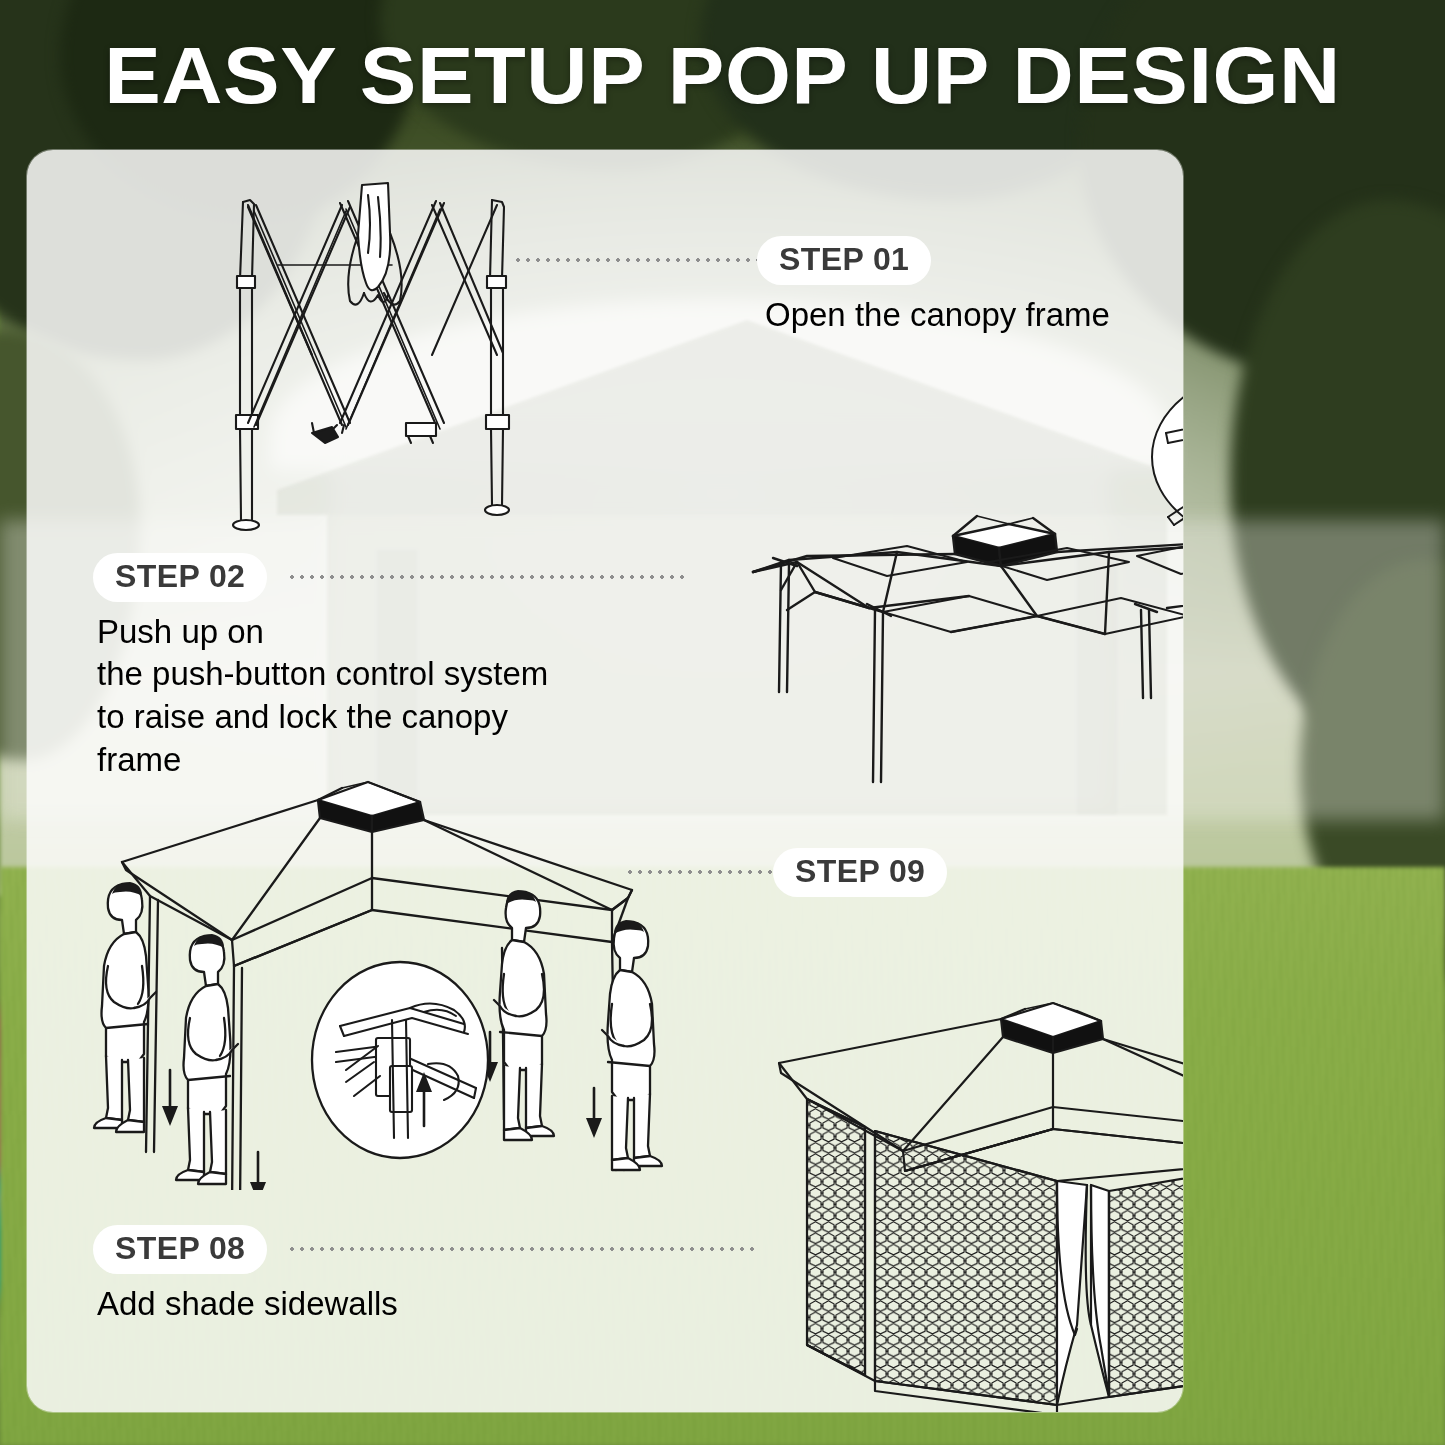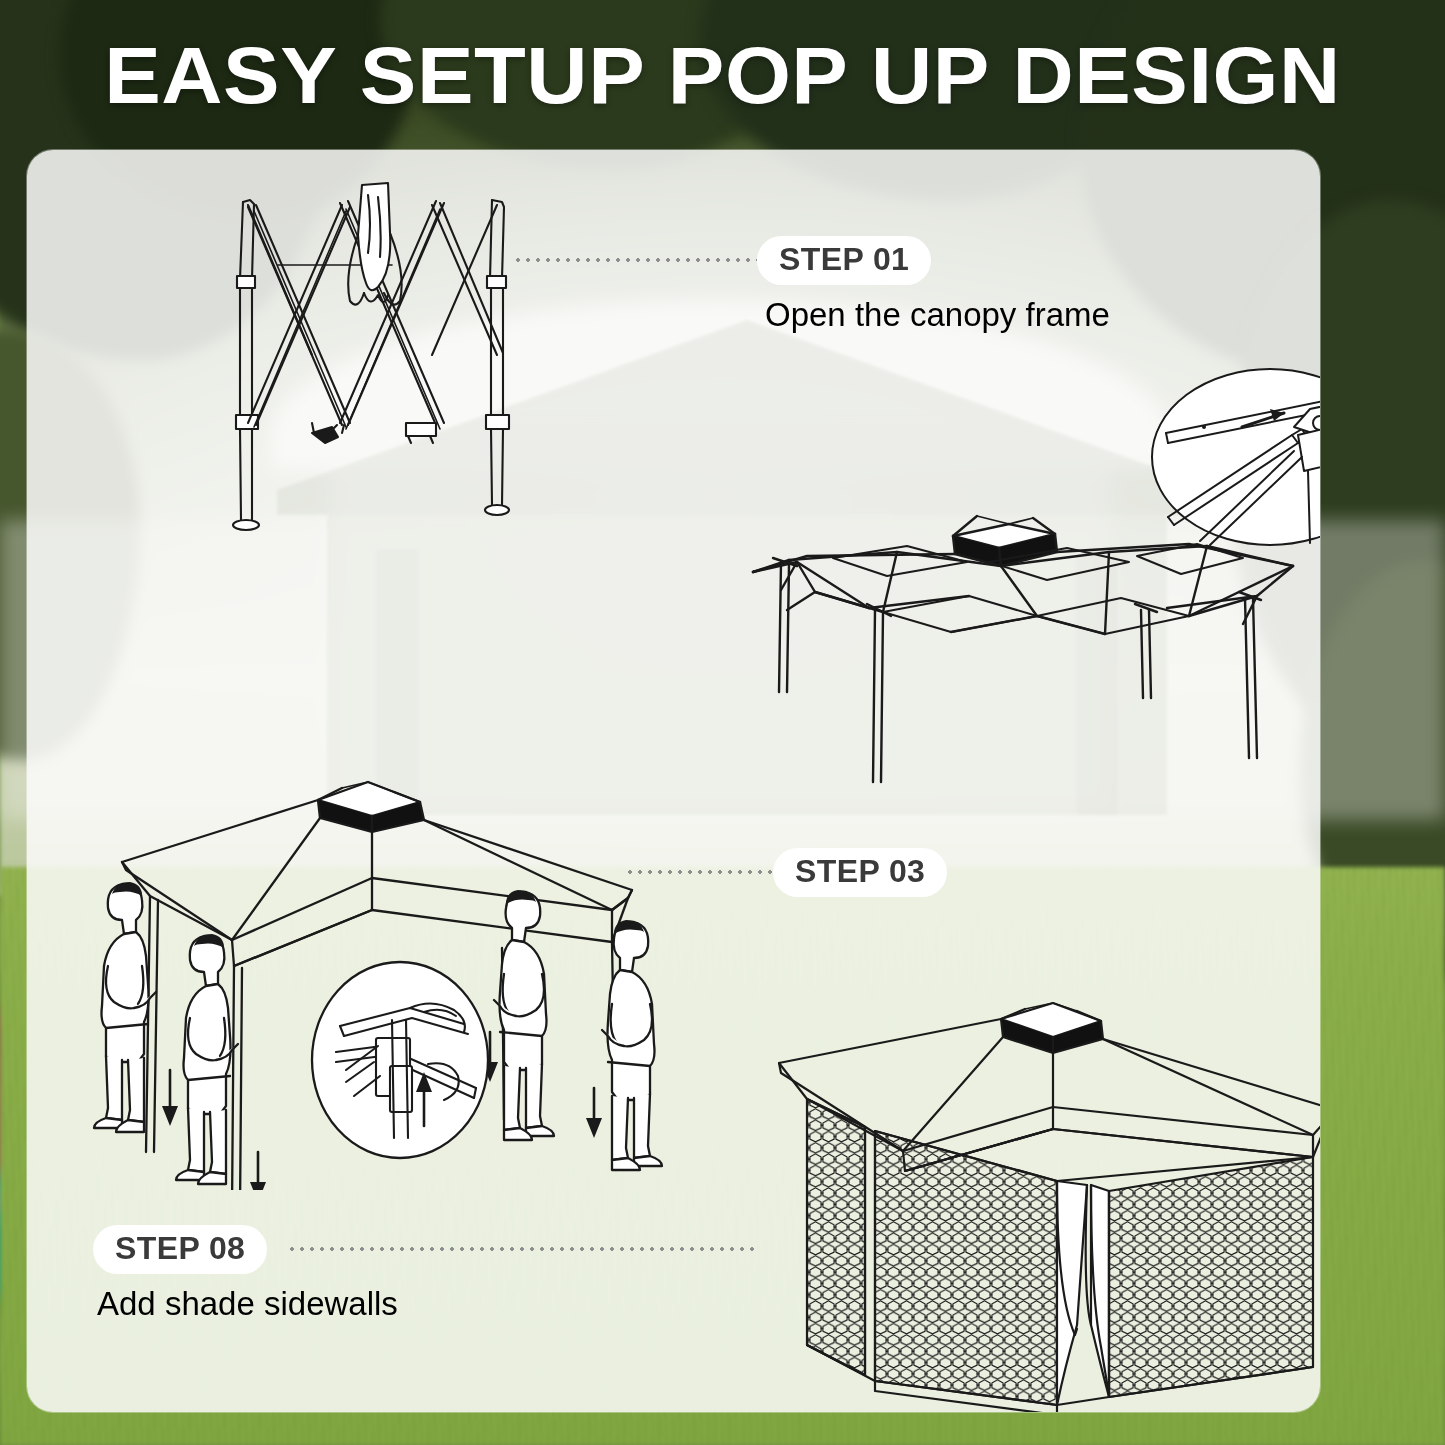--- a/index.html
+++ b/index.html
@@ -28,21 +28,21 @@
     filter:blur(2.2px);
   }
   .bg-tree {
     position:absolute; border-radius:48% 52% 45% 55% / 50% 45% 55% 50%;
     filter:blur(7px);
   }
   .bg-blob { position:absolute; filter:blur(9px); border-radius:12px; }
 
   
   #card {
-    position:absolute; left:27px; top:150px; width:1293px; height:1262px;
+    position:absolute; left:27px; top:150px; width:1156px; height:1262px;
     border-radius:26px;
     background:rgba(252,252,250,.86);
     box-shadow:0 0 0 1px rgba(255,255,255,.35);
     overflow:hidden;
   }
   
   .ghost { position:absolute; opacity:.085; filter:blur(1.5px); }
 
   
   #title {
@@ -275,20 +275,30 @@
         <path d="M130 104 L154 116"></path>
       <path d="M398 104 L420 112"></path>
         <path d="M502 92 L524 100"></path>
 
       <path d="M60 62 L44 90"></path>
       <path d="M78 92 L50 110"></path>
       <path d="M520 96 L506 124"></path>
     </svg>
   </div>
 
+  <div class="step" style="left:66px; top:403px;">
+    <div class="badge-row">
+      <div class="badge">STEP 02</div>
+      <div class="dots" style="width:400px; margin-left:20px;"></div>
+    </div>
+    <div class="desc" style="margin-left:4px;">Push up on
+the push-button control system
+to raise and lock the canopy
+frame</div>
+  </div>
 
   <div class="illus" style="left:45px; top:620px;">
     <svg width="620" height="420" viewBox="0 0 620 420" fill="none" stroke="#1a1a1a" stroke-width="2.3" stroke-linecap="round" stroke-linejoin="round">
 
       <path d="M246 30 L296 12 L348 32 L300 46 Z" fill="#fff"></path>
       <path d="M246 30 L248 48 L300 62 L300 46" fill="#111"></path>
       <path d="M300 46 L300 62 L352 50 L348 32" fill="#111"></path>
       <path d="M270 18 L296 12 L322 22" stroke-width="1.6"></path>
       <path d="M246 30 L270 18"></path>
         <path d="M348 32 L322 22"></path>
@@ -411,21 +421,21 @@
         <path d="M352 302 L344 322 L360 322 Z" fill="#1a1a1a" stroke="none"></path>
 
         <path d="M356 294 Q378 290 386 306 Q390 322 372 330"></path>
       </g>
     </svg>
   </div>
 
   <div class="step" style="left:598px; top:698px;">
     <div class="badge-row">
       <div class="dots" style="width:148px;"></div>
-      <div class="badge">STEP 03</div>
+      <div class="badge">STEP 09</div>
     </div>
   </div>
 
   <div class="illus" style="left:730px; top:845px;">
     <svg width="600" height="420" viewBox="0 0 600 420" fill="none" stroke="#1a1a1a" stroke-width="2.2" stroke-linecap="round" stroke-linejoin="round">
       <defs>
         <pattern id="mesh" width="13" height="11.3" patternUnits="userSpaceOnUse">
           <path d="M6.5 0.6 L12.1 3.8 L12.1 8.6 L6.5 11.2 L0.9 8.6 L0.9 3.8 Z" fill="none" stroke="#1a1a1a" stroke-width="1.1"></path>
           <path d="M0 6.3 L0.9 5.6 M12.1 5.6 L13 6.3" stroke="#1a1a1a" stroke-width="1.1"></path>
         </pattern>

